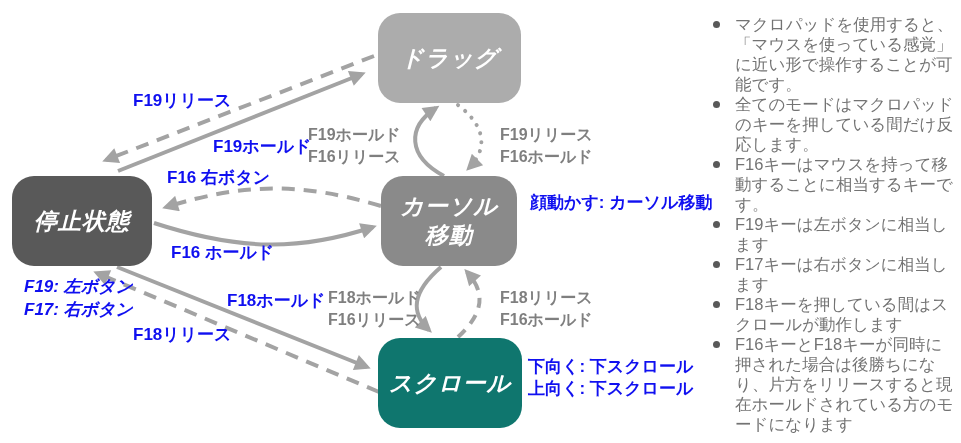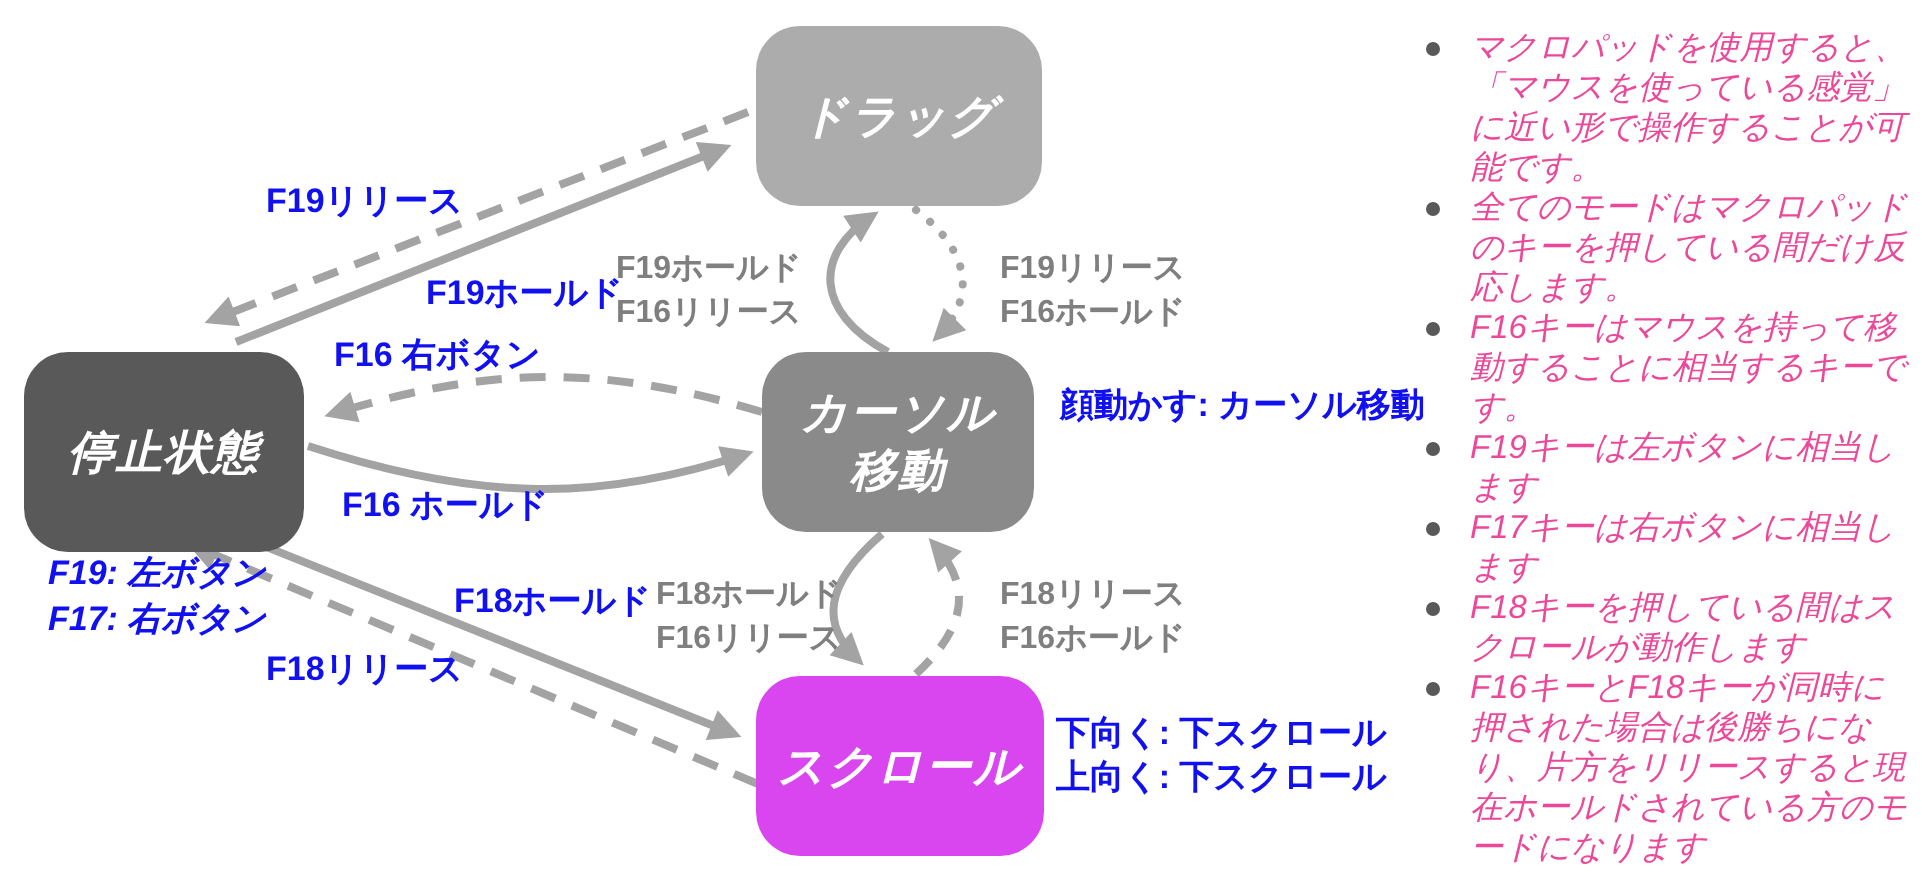--- a/index.html
+++ b/index.html
@@ -7,44 +7,44 @@
     position:relative;width:961px;height:443px;background:#ffffff;
     font-family:"Liberation Sans","DejaVu Sans",sans-serif;overflow:hidden;
   }
   .arrows{position:absolute;left:0;top:0;}
   .state{
     position:absolute;display:flex;flex-direction:column;align-items:center;justify-content:center;
     border-radius:22px;color:#ffffff;font-weight:bold;font-size:23px;text-align:center;line-height:29px;
     letter-spacing:1px;
     font-style:italic;
   }
-  .state-stop{left:12px;top:176px;width:140px;height:100px;background:#595959;}
+  .state-stop{left:12px;top:176px;width:140px;height:90px;background:#595959;}
   .state-drag{left:378px;top:13px;width:143px;height:90px;background:#ACACAC;}
   .state-cursor{left:381px;top:176px;width:136px;height:90px;background:#8A8A8A;}
-  .state-scroll{left:378px;top:338px;width:144px;height:90px;background:#d946ef;}
+  .state-scroll{left:378px;top:338px;width:144px;height:90px;background:#0f766e;}
   .lbl{position:absolute;white-space:nowrap;font-weight:bold;}
   .blue{color:#1010F0;font-size:17px;line-height:22px;}
   .gray{color:#7F7F7F;font-size:16px;line-height:22px;}
   .lbl-f19-release{left:133px;top:90px;}
   .lbl-f19-hold{left:213px;top:136px;}
   .lbl-f16-release{left:167px;top:167px;}
   .lbl-f16-hold{left:171px;top:242px;}
   .lbl-f18-hold{left:227px;top:290px;}
   .lbl-f18-release{left:133px;top:324px;}
   .lbl-legend{left:24px;top:275px;line-height:23px;font-style:italic;}
   .lbl-cursor-note{left:530px;top:192px;}
   .lbl-scroll-note{left:528px;top:356px;}
   .lbl-to-drag{left:308px;top:124px;}
   .lbl-from-drag{left:500px;top:124px;}
   .lbl-to-scroll{left:328px;top:287px;}
   .lbl-from-scroll{left:500px;top:287px;}
   .notes{position:absolute;left:710px;top:14px;width:250px;}
   .note-item{display:flex;align-items:flex-start;}
   .note-bullet{flex:none;width:7px;height:7px;border-radius:50%;background:#595959;margin:7px 15px 0 3px;}
-  .note-text{font-size:16.5px;line-height:20px;color:#ec4899;width:222px;font-style:italic;}
+  .note-text{font-size:16.5px;line-height:20px;color:#737373;width:222px;}
 </style>
 </head>
 <body>
 
 <div class="canvas">
 
   <svg class="arrows" width="705" height="443" viewBox="0 0 705 443">
     <defs>
       <marker id="ah" viewBox="0 0 10 10" refX="7.5" refY="5" markerWidth="4.5" markerHeight="4" orient="auto">
         <path d="M0 0 L10 5 L0 10 Z" fill="#A3A3A3"></path>

